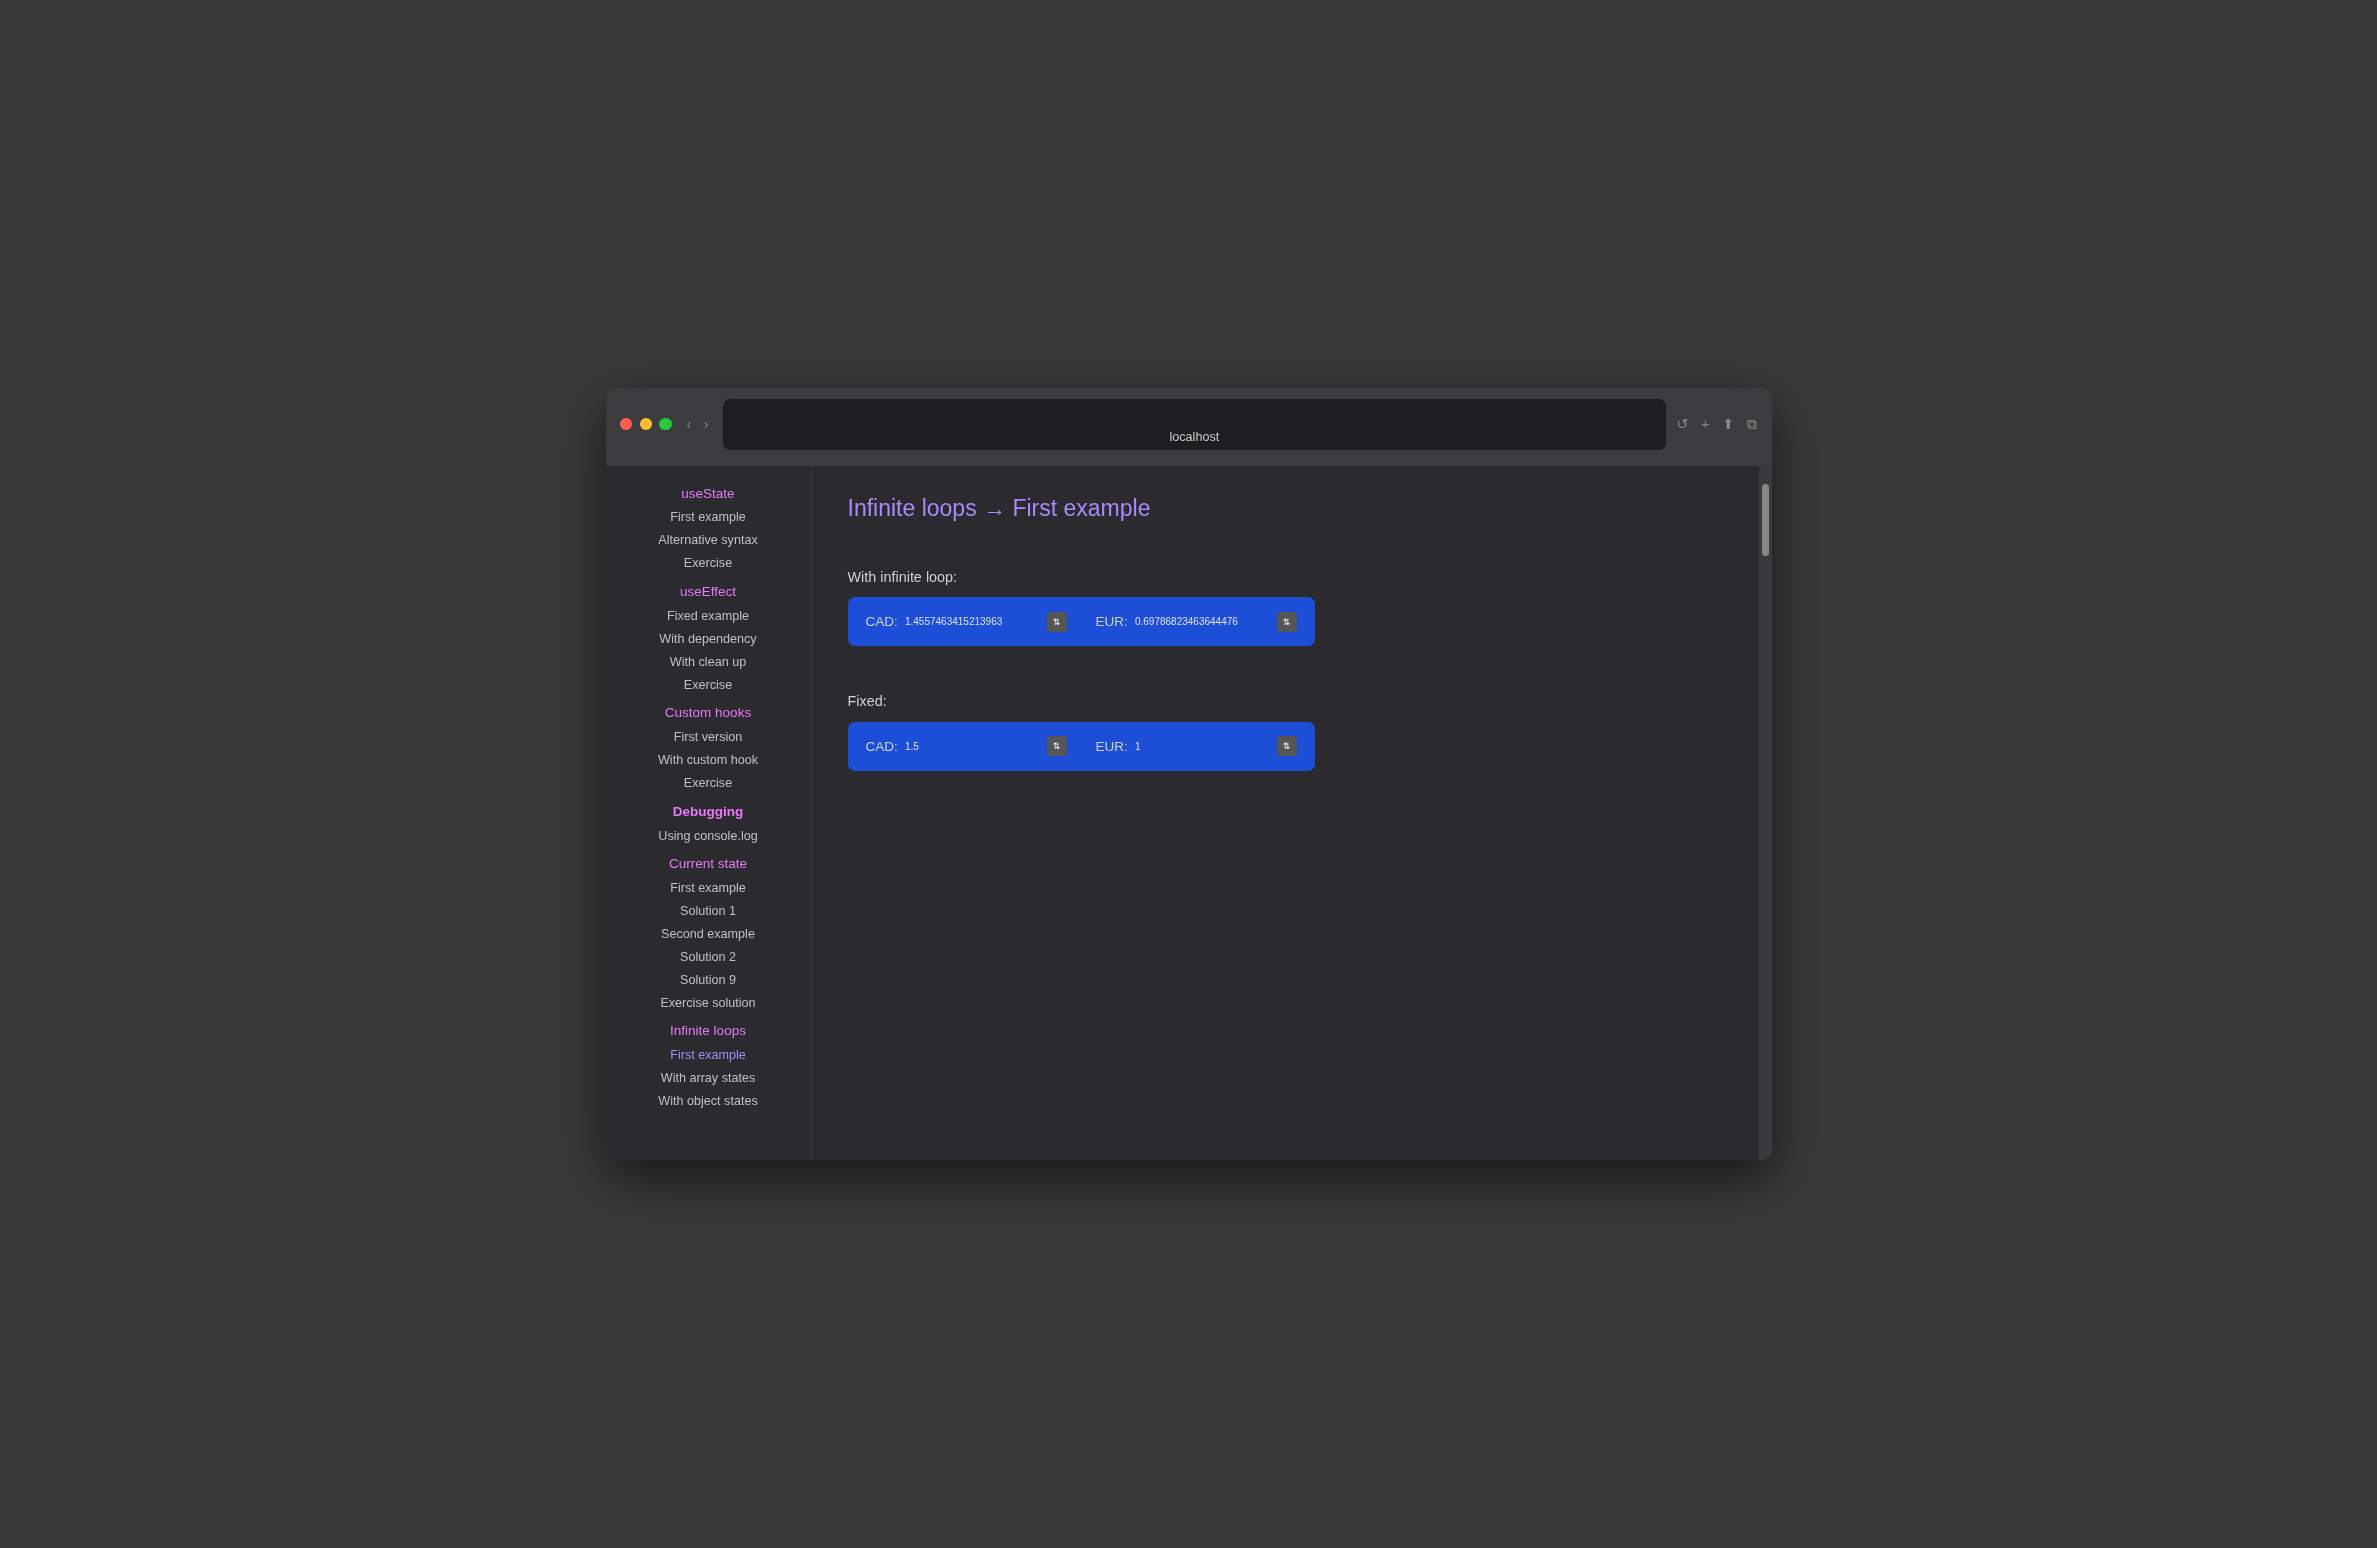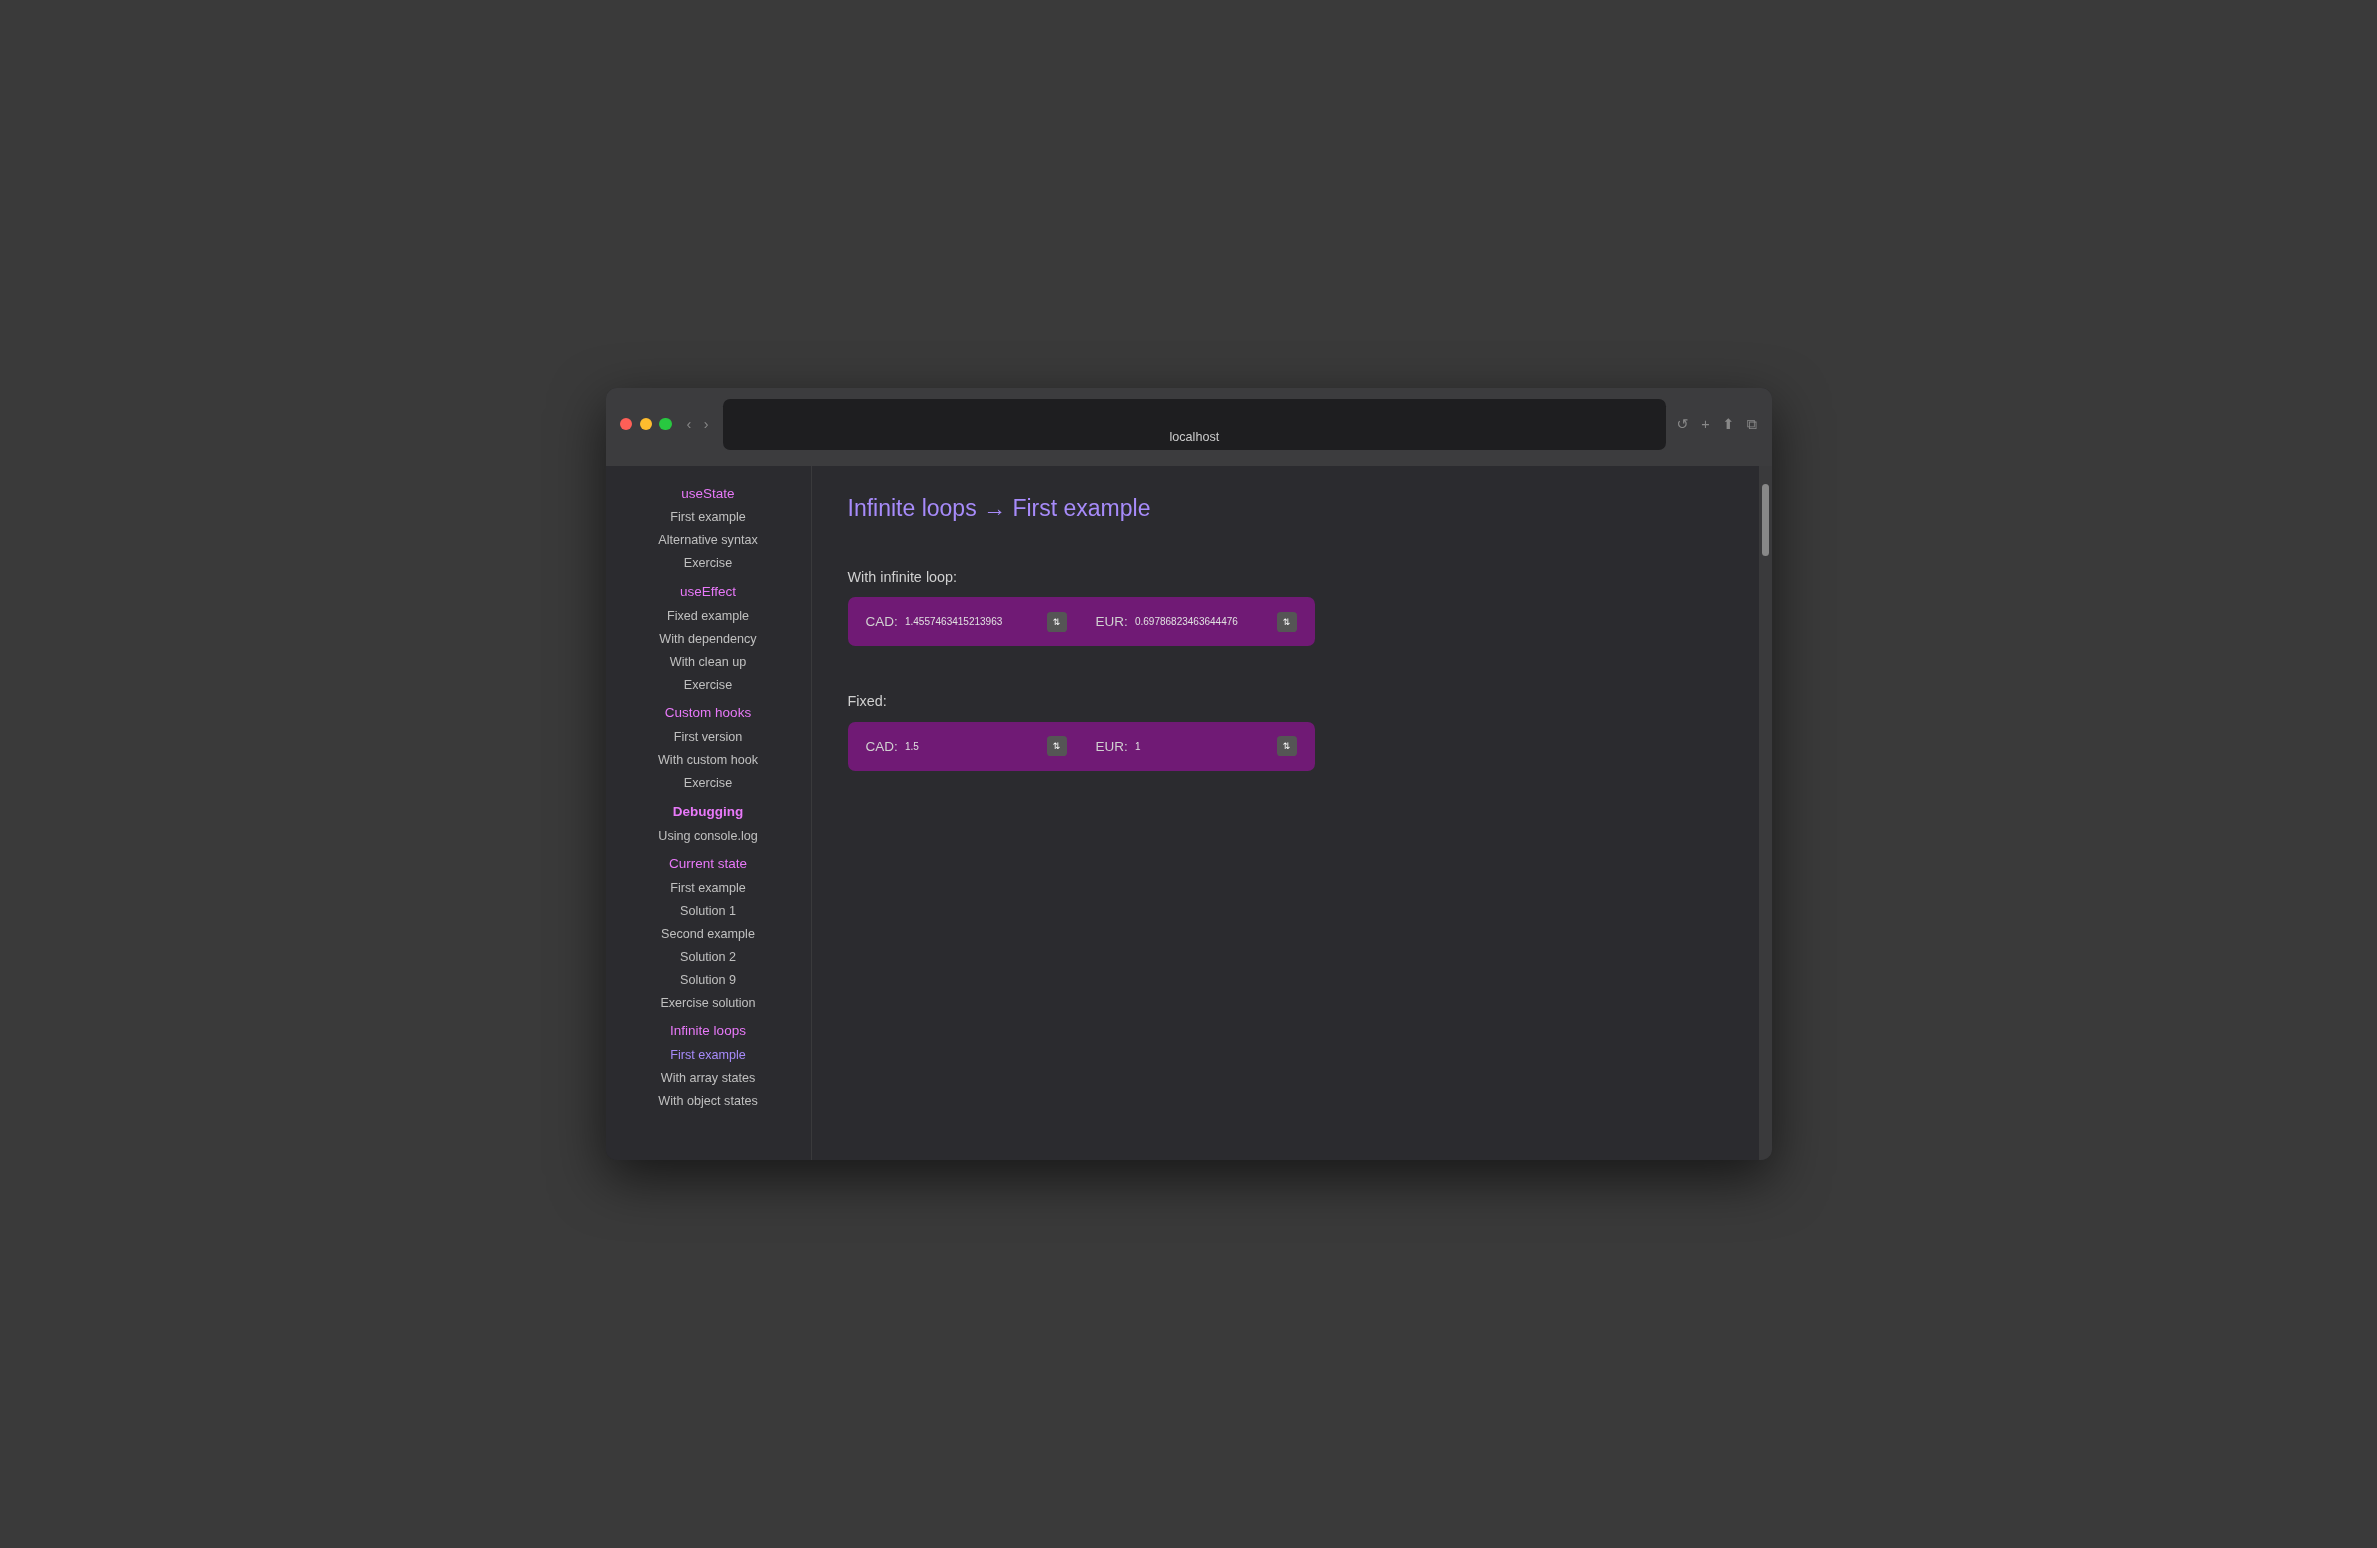--- a/index.html
+++ b/index.html
@@ -165,21 +165,21 @@
     }
 
     .section-label {
       font-size: 14.4px;
       color: #d0d0d0;
       margin-bottom: 12.6px;
       margin-top: 47px;
     }
 
     .currency-widget {
-      background: #701a75;
+      background: #1d4ed8;
       border-radius: 7.2px;
       padding: 14.4px 18px;
       display: flex;
       align-items: center;
       gap: 29px;
       margin-bottom: 25px;
       max-width: 467px;
     }
 
     .currency-field {

